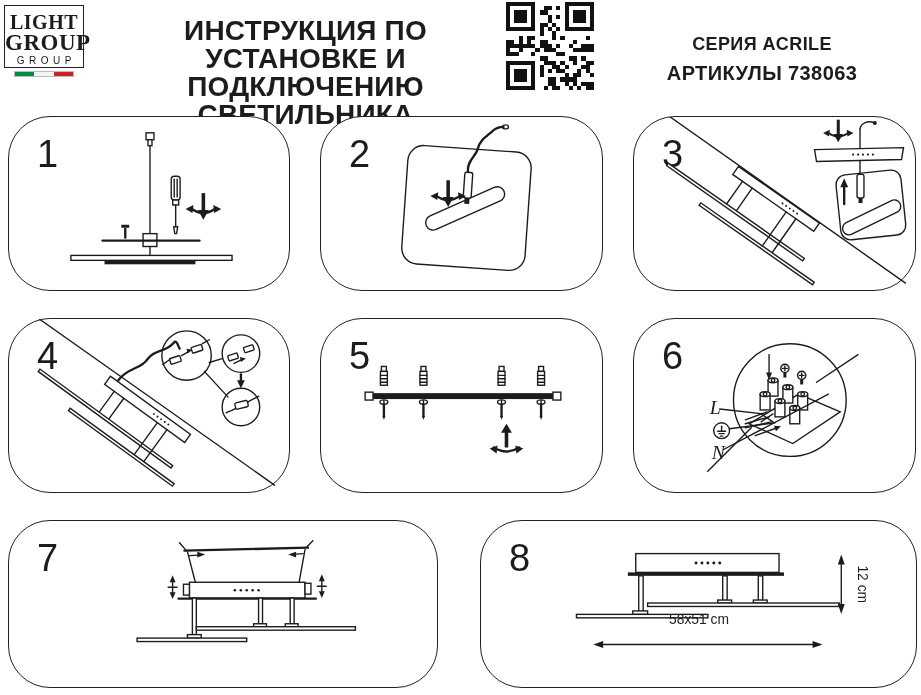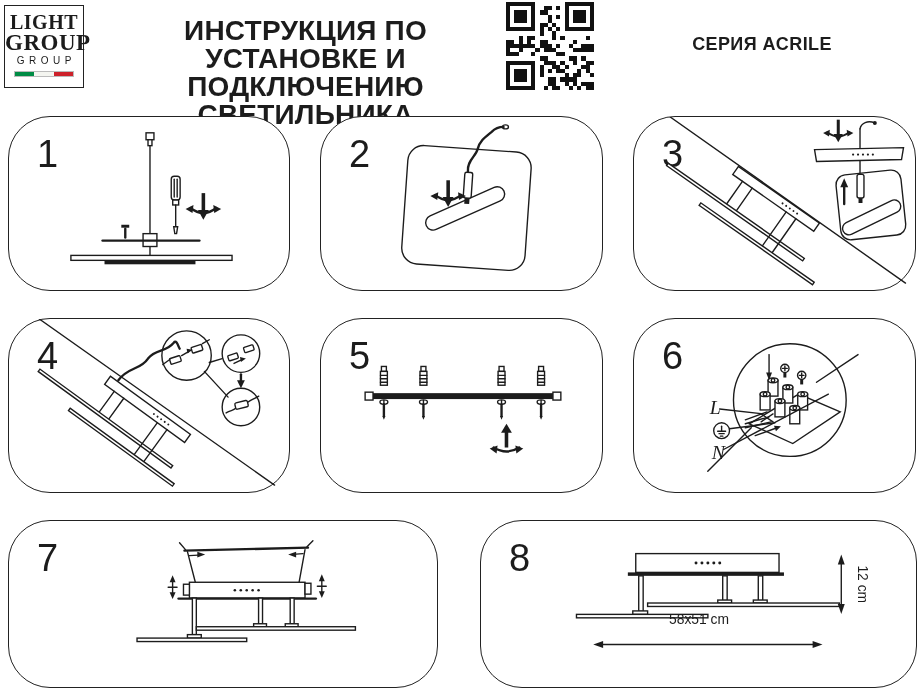--- a/index.html
+++ b/index.html
@@ -1,19 +1,19 @@
 <!DOCTYPE html>
 <html><head>
 <meta charset="utf-8">
 <style>
   html,body{margin:0;padding:0;background:#fff;}
   .page{position:relative;width:921px;height:695px;background:#fff;overflow:hidden;
         font-family:"Liberation Sans",sans-serif;color:#1c1c1c;}
   
-  .logo-box{position:absolute;left:4px;top:5px;width:80px;height:83px;border:1.6px solid #222;
+  .logo-box{position:absolute;left:4px;top:5px;width:80px;height:63px;border:1.6px solid #222;
             text-align:center;box-sizing:border-box;padding-top:7px;}
   .logo-light{font-family:"Liberation Serif",serif;font-weight:700;font-size:20px;line-height:19px;letter-spacing:.5px;}
   .logo-star{font-family:"Liberation Serif",serif;font-weight:700;font-size:23px;line-height:21px;letter-spacing:.5px;}
   .logo-group{font-size:10px;letter-spacing:4.5px;text-indent:4.5px;margin-top:2px;}
   .logo-flag{width:58px;height:4px;margin:6px auto 0;display:flex;outline:.5px solid #bbb;}
   .logo-flag span{flex:1;}
   .fg{background:#008c45;} .fw{background:#f4f5f0;} .fr{background:#cd212a;}
   .title{position:absolute;left:108px;top:17px;width:395px;text-align:center;
          font-weight:700;font-size:28px;line-height:28px;letter-spacing:.2px;}
   .qr{position:absolute;left:506px;top:2px;width:88px;height:88px;fill:#111;shape-rendering:crispEdges;}
@@ -269,20 +269,21 @@
       <rect x="11" y="20" width="1" height="1"></rect>
       <rect x="12" y="20" width="1" height="1"></rect>
       <rect x="15" y="20" width="1" height="1"></rect>
       <rect x="17" y="20" width="1" height="1"></rect>
       <rect x="19" y="20" width="1" height="1"></rect>
       <rect x="20" y="20" width="1" height="1"></rect>
     </svg>
 
   <div class="series">
     <div class="series-name">СЕРИЯ ACRILE</div>
+    <div class="series-articles">АРТИКУЛЫ 738063</div>
   </div>
 
   <section class="panel p1">
     <div class="num">1</div>
     <svg class="diag" viewBox="0 0 282 175">
       <g>
         <rect x="138" y="16" width="8" height="7" class="wf"></rect>
         <rect x="140" y="23" width="4" height="6" class="wf"></rect>
         <line x1="142" y1="29" x2="142" y2="140" class="s"></line>
         <rect x="135" y="118" width="14" height="13" class="wf"></rect>

